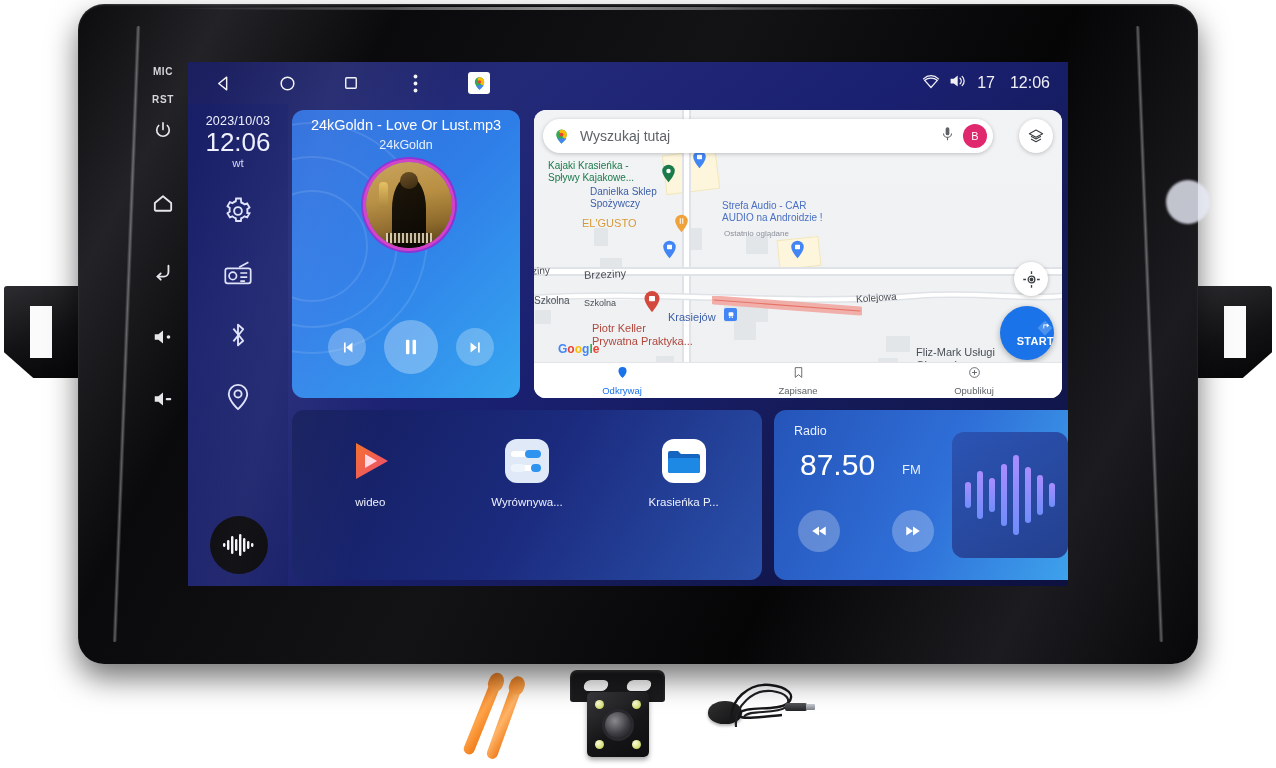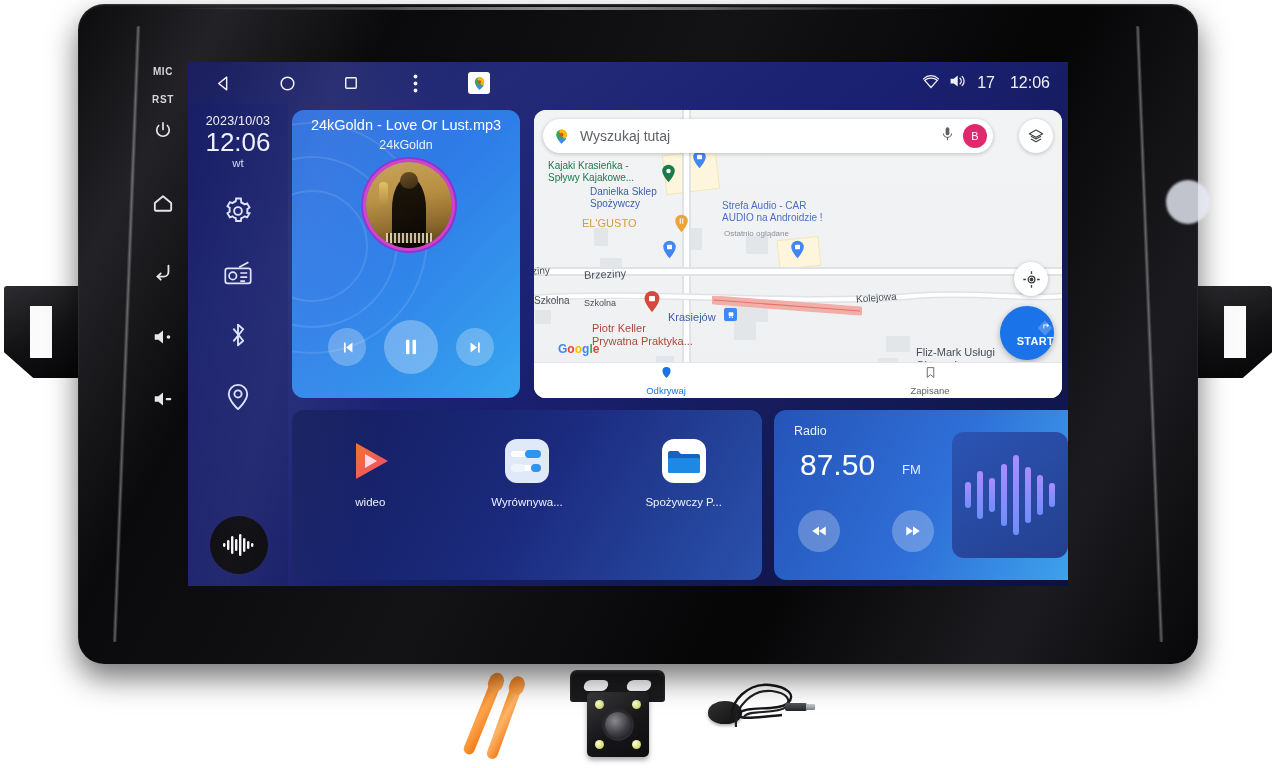--- a/index.html
+++ b/index.html
@@ -586,20 +586,27 @@
                 <path d="M12 2a7.5 7.5 0 0 1 7.5 7.5c0 5.3-7.5 12.5-7.5 12.5S4.5 14.8 4.5 9.5A7.5 7.5 0 0 1 12 2Z"></path>
                 </svg>
               <span>Odkrywaj</span>
             </div>
             <div class="mb-item">
               <svg width="13" height="13" viewBox="0 0 24 24" fill="none" stroke="currentColor" stroke-width="1.7">
                   <path d="M6 3h12v18l-6-5-6 5Z"></path>
                 </svg>
               <span>Zapisane</span>
             </div>
+            <div class="mb-item">
+              <svg width="13" height="13" viewBox="0 0 24 24" fill="none" stroke="currentColor" stroke-width="1.7">
+                  <circle cx="12" cy="12" r="9"></circle>
+                  <path d="M12 7.5v9M7.5 12h9"></path>
+                </svg>
+              <span>Opublikuj</span>
+            </div>
           </div>
         </div>
       </div>
 
       <div class="card" id="apps-card">
         <div id="apps-row">
 
           <div class="app">
             <div class="app-icon">
               <svg width="48" height="48" viewBox="0 0 48 48">
@@ -632,21 +639,21 @@
           </div>
 
           <div class="app">
             <div class="app-icon">
               <svg width="48" height="48" viewBox="0 0 48 48">
                 <rect x="2" y="2" width="44" height="44" rx="12" fill="#ffffff"></rect>
                 <path d="M8 16a2 2 0 0 1 2-2h8l3 3h17a2 2 0 0 1 2 2v15a2 2 0 0 1-2 2H10a2 2 0 0 1-2-2Z" fill="#1565c0"></path>
                 <rect x="8" y="21" width="32" height="15" rx="2" fill="#1e88e5"></rect>
               </svg>
             </div>
-            <div class="app-label">Spożywczy P...</div>
+            <div class="app-label">Krasieńka P...</div>
           </div>
 
 
         </div>
       </div>
 
       <div class="card" id="radio-card">
         <div id="radio-title">Radio</div>
         <div id="radio-freq">87.50</div>
         <div id="radio-band">FM</div>

